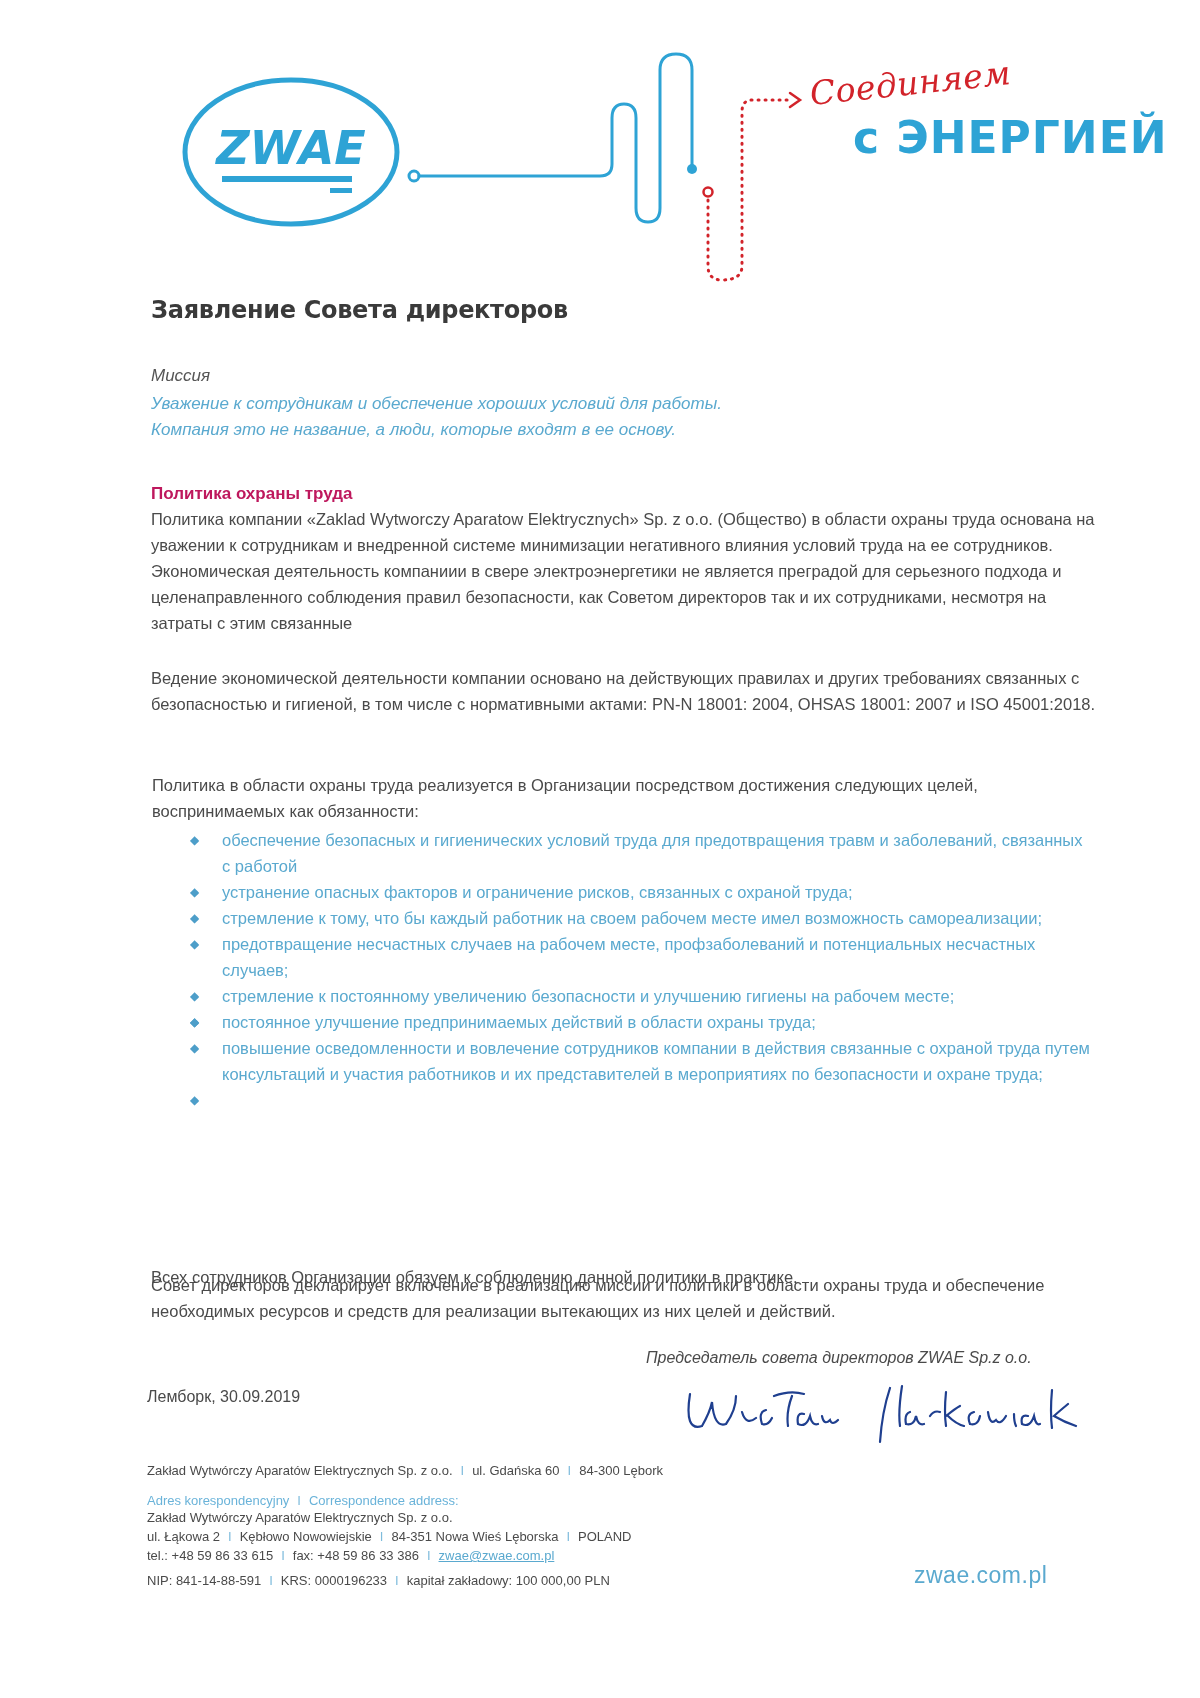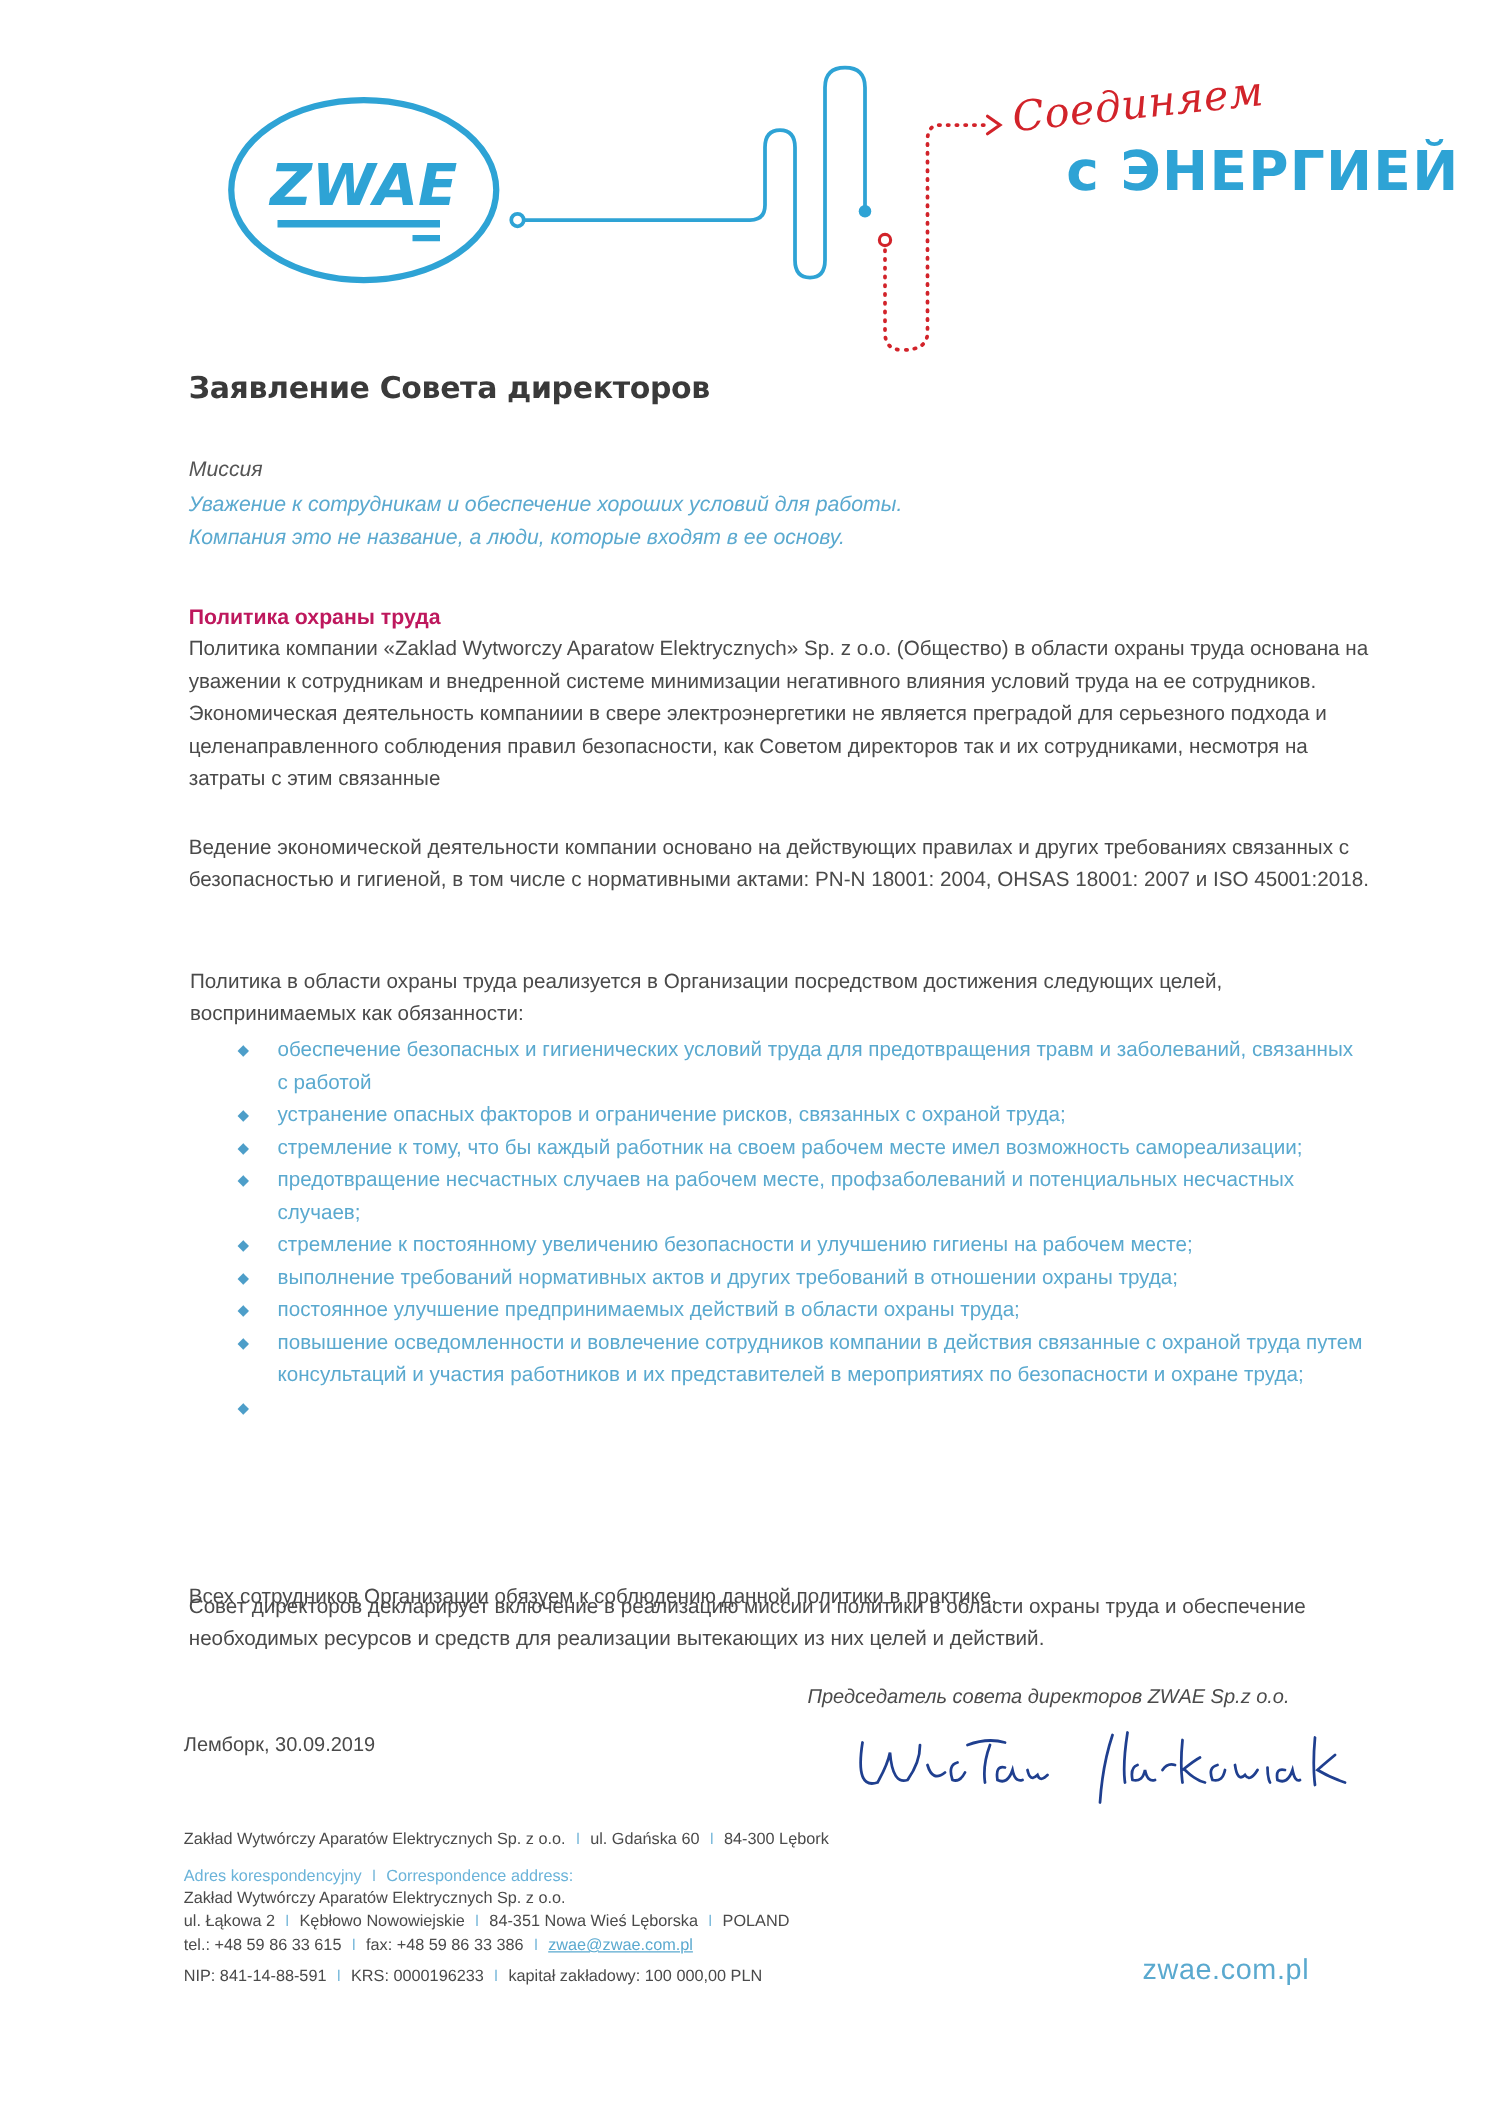--- a/index.html
+++ b/index.html
@@ -89,21 +89,21 @@
 <p class="abs para" style="top:506px; margin:0">Политика компании «Zaklad Wytworczy Aparatow Elektrycznych» Sp. z o.o. (Общество) в области охраны труда основана на уважении к сотрудникам и внедренной системе минимизации негативного влияния условий труда на ее сотрудников. Экономическая деятельность компаниии в свере электроэнергетики не является преградой для серьезного подхода и целенаправленного соблюдения правил безопасности, как Советом директоров так и их сотрудниками, несмотря на затраты с этим связанные</p>
 <p class="abs para" style="top:665px; margin:0">Ведение экономической деятельности компании основано на действующих правилах и других требованиях связанных с безопасностью и гигиеной, в том числе с нормативными актами: PN-N 18001: 2004, OHSAS 18001: 2007 и ISO 45001:2018.</p>
 <p class="abs para" style="top:771px; margin:1px">Политика в области охраны труда реализуется в Организации посредством достижения следующих целей, воспринимаемых как обязанности:</p>
 
 <ul class="abs goals">
   <li><span class="bullet">◆</span><span>обеспечение безопасных и гигиенических условий труда для предотвращения травм и заболеваний, связанных с работой</span></li>
   <li><span class="bullet">◆</span><span>устранение опасных факторов и ограничение рисков, связанных с охраной труда;</span></li>
   <li><span class="bullet">◆</span><span>стремление к тому, что бы каждый работник на своем рабочем месте имел возможность самореализации;</span></li>
   <li><span class="bullet">◆</span><span>предотвращение несчастных случаев на рабочем месте, профзаболеваний и потенциальных несчастных случаев;</span></li>
   <li><span class="bullet">◆</span><span>стремление к постоянному увеличению безопасности и улучшению гигиены на рабочем месте;</span></li>
-  <li><span class="bullet">◆</span><span>выполнение требований нормативных актов и других требований в отношении охраны труда;</span></li>
+  <li><span class="bullet">◆</span></li>
   <li><span class="bullet">◆</span><span>постоянное улучшение предпринимаемых действий в области охраны труда;</span></li>
   <li><span class="bullet">◆</span><span>повышение осведомленности и вовлечение сотрудников компании в действия связанные с охраной труда путем консультаций и участия работников и их представителей в мероприятиях по безопасности и охране труда;</span></li>
   <li><span class="bullet">◆</span></li>
 </ul>
 
 <p class="abs para" style="top:1264px; margin:0">Всех сотрудников Организации обязуем к соблюдению данной политики в практике.</p>
 <p class="abs para" style="top:1272px; margin:0">Совет директоров декларирует включение в реализацию миссии и политики в области охраны труда и обеспечение необходимых ресурсов и средств для реализации вытекающих из них целей и действий.</p>
 
 <div class="abs signature-title">Председатель совета директоров ZWAE Sp.z o.o.</div>
 <svg class="abs signature-svg" viewBox="0 0 420 80">

